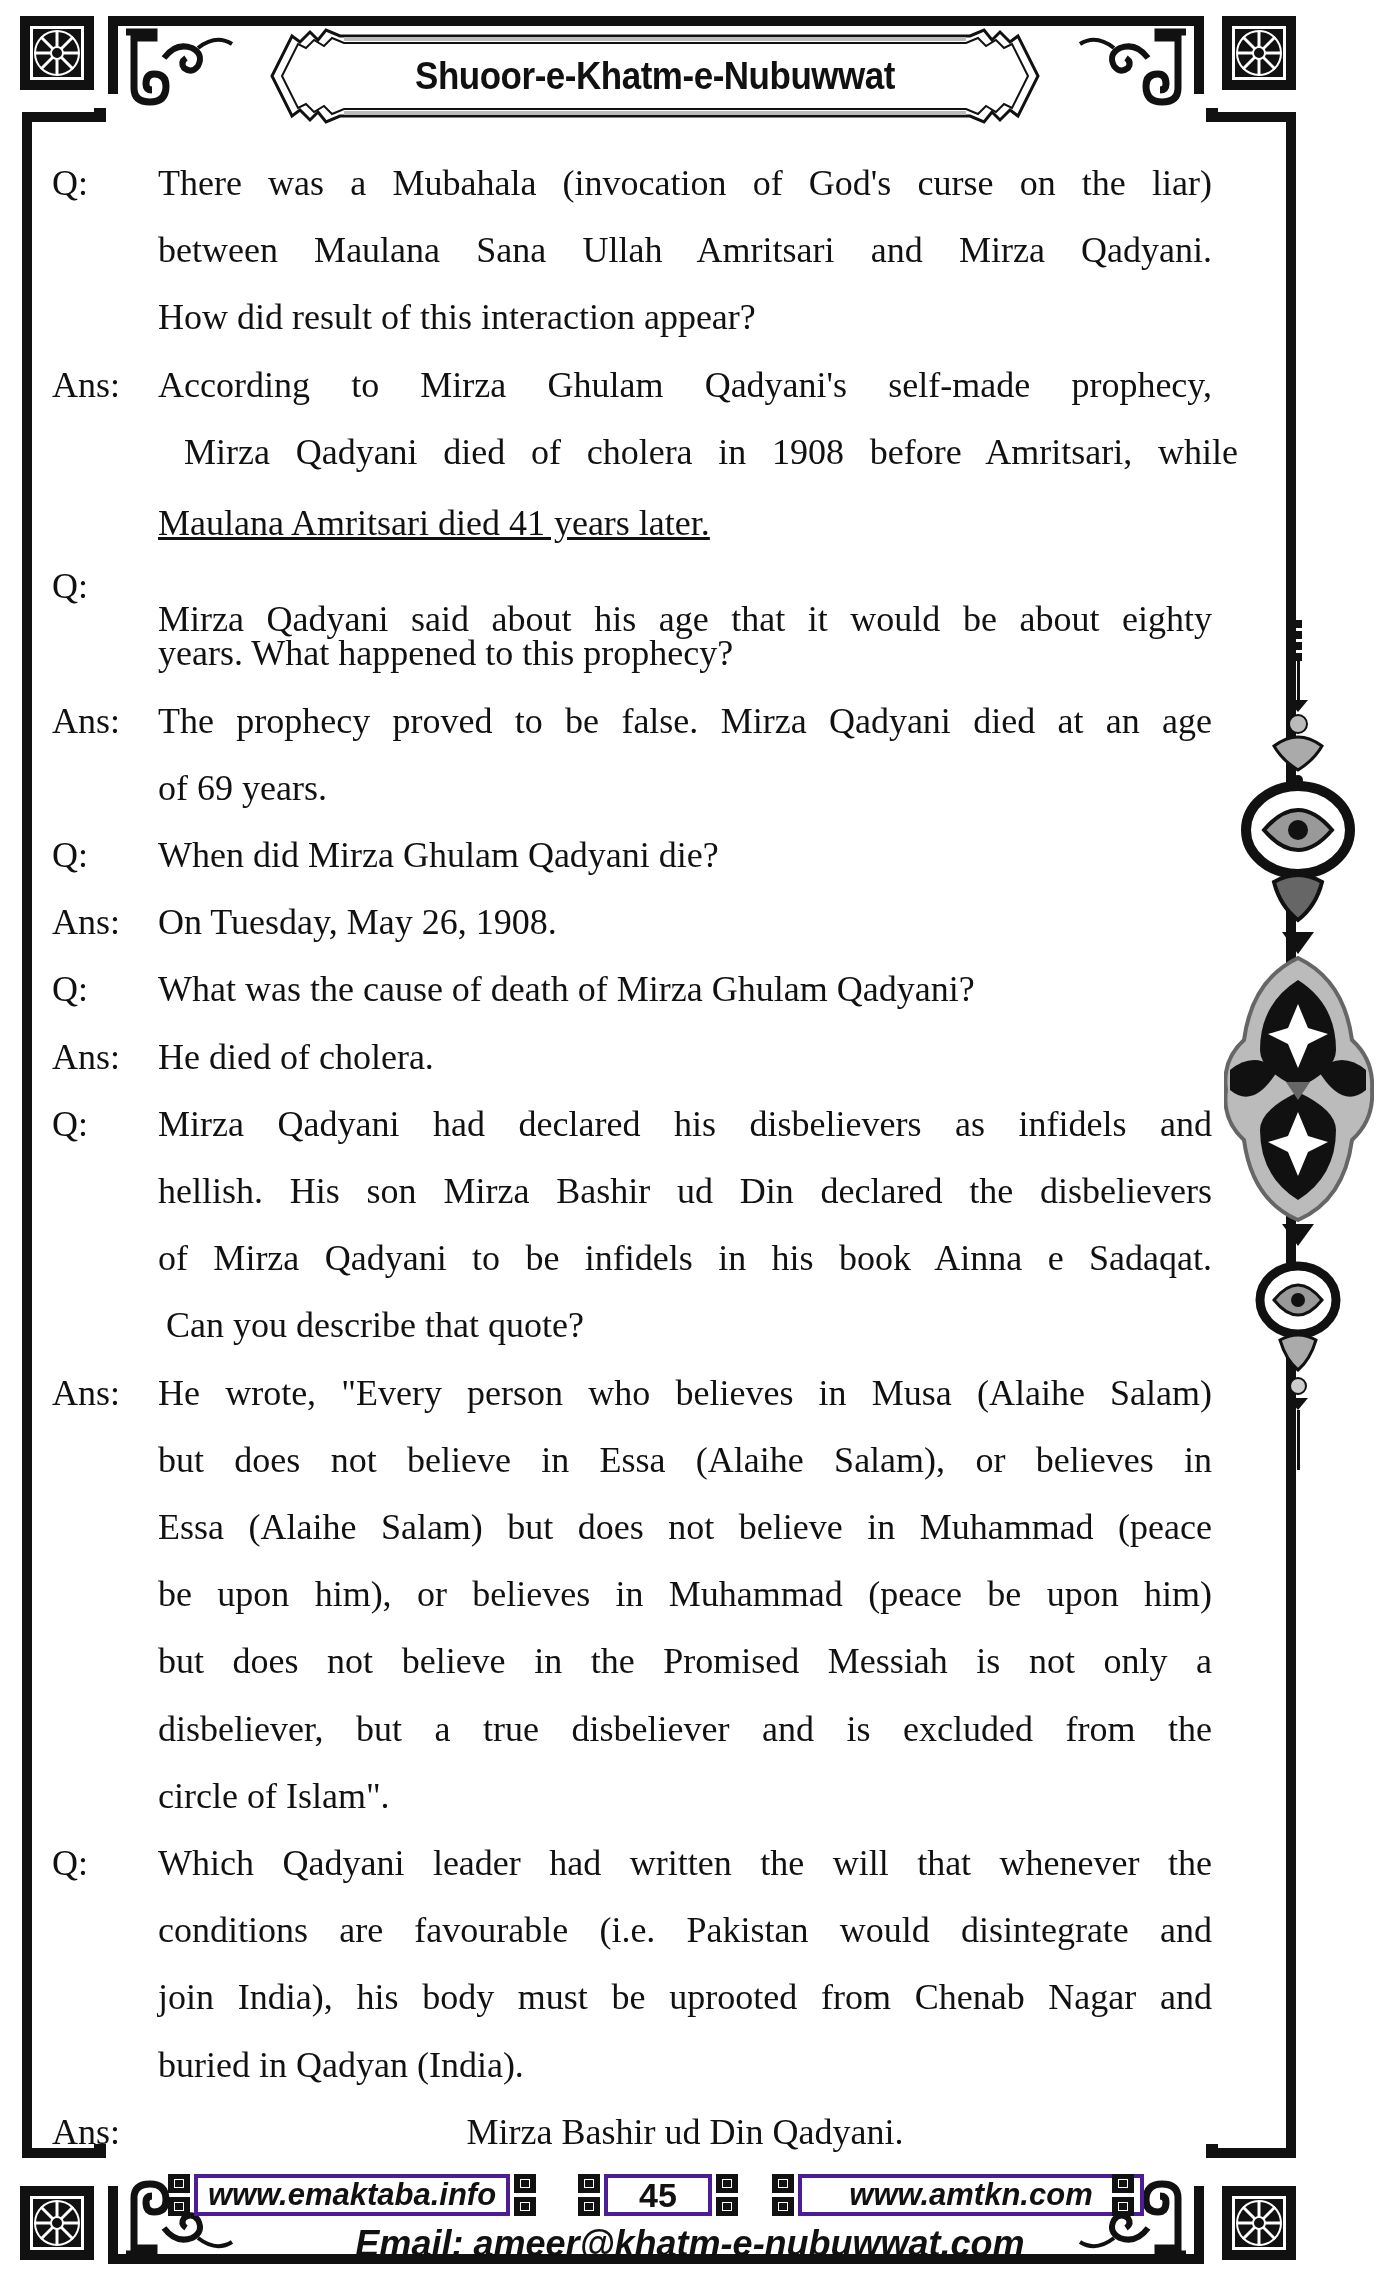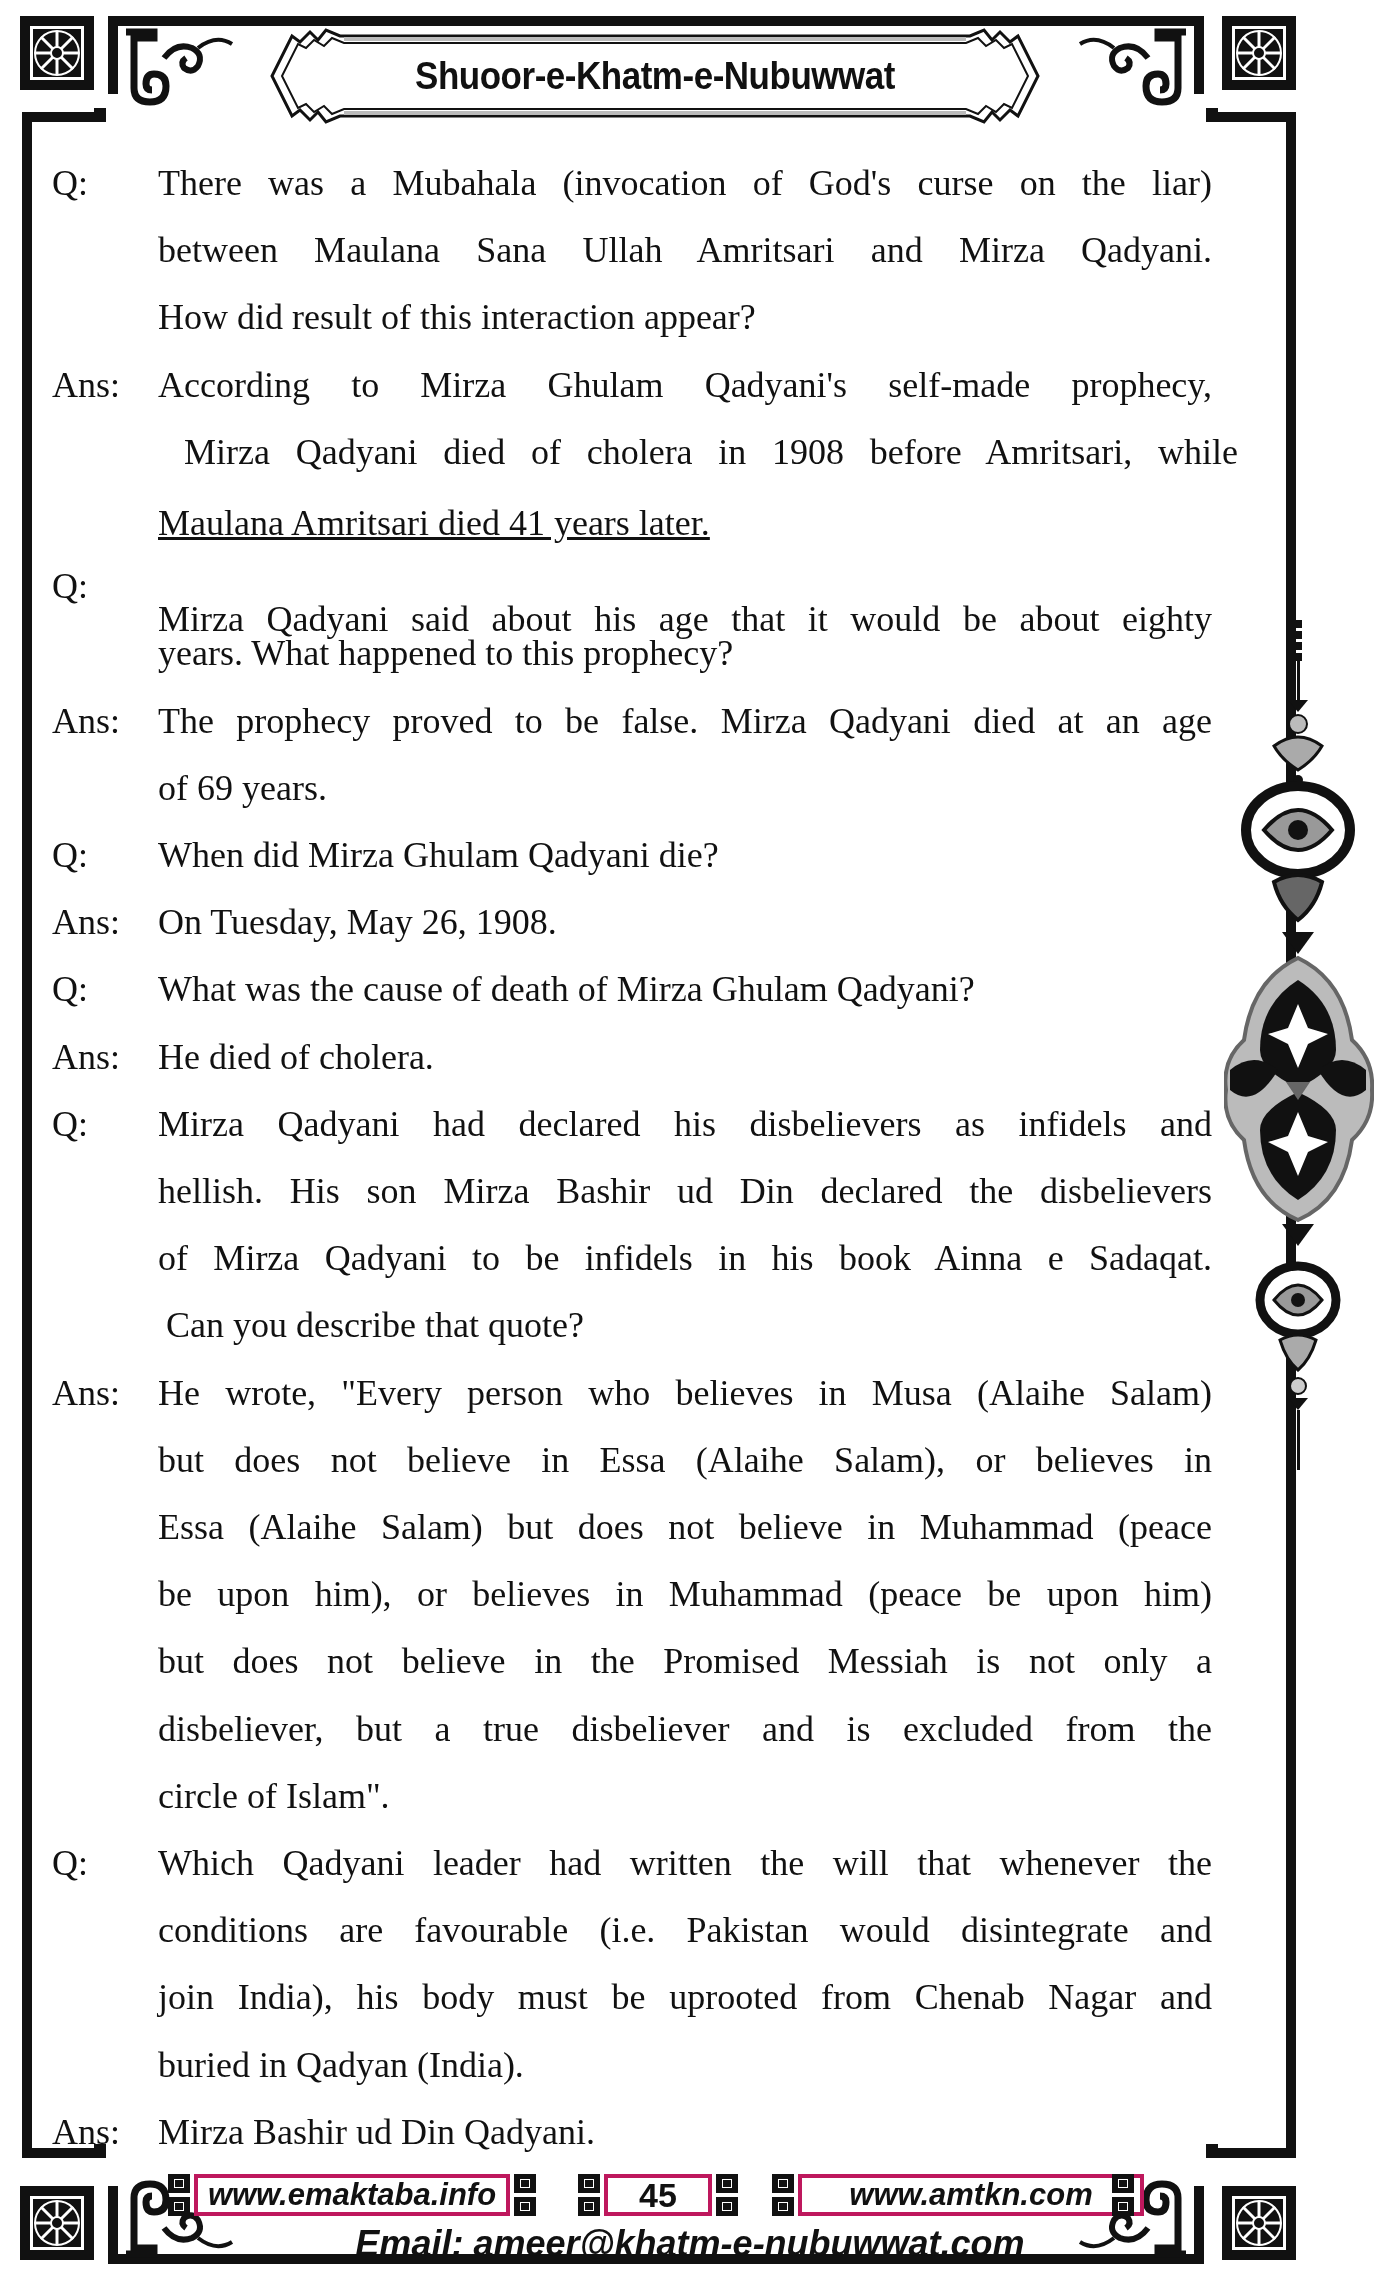--- a/index.html
+++ b/index.html
@@ -23,21 +23,21 @@
   
   .qa { position:absolute; left:0; top:0; }
   .label { position:absolute; left:52px; font-size:36px; line-height:67px; }
   .text { position:absolute; left:158px; width:1054px; font-size:36px; line-height:67px; }
   .justify { text-align:justify; text-align-last:justify; }
 
   
   .ornament { position:absolute; left:1224px; top:620px; width:150px; height:960px; }
 
   
-  .foot-box { position:absolute; top:2174px; height:42px; border:4px solid #be185d; background:#fff; box-sizing:border-box;
+  .foot-box { position:absolute; top:2174px; height:42px; border:4px solid #4c1d95; background:#fff; box-sizing:border-box;
     font-family:"Liberation Sans", sans-serif; font-weight:bold; font-style:italic; font-size:31px; line-height:34px; text-align:center; color:#111; }
   .foot-box.page { font-style:normal; font-size:34px; }
   .knot { position:absolute; top:2174px; width:22px; height:42px; }
   .knot div { width:22px; height:19px; background:#111; margin-bottom:4px; position:relative; }
   .knot div::after { content:""; position:absolute; left:6px; top:5px; width:10px; height:9px; border:1px solid #fff; box-sizing:border-box; }
   .email { position:absolute; left:0; width:1380px; top:2222px; text-align:center; font-family:"Liberation Sans", sans-serif; font-weight:bold; font-style:italic; font-size:36px; line-height:44px; color:#111; }
 </style>
 </head>
 <body>
 
@@ -214,21 +214,21 @@
     </div>
     <div>
       <span class="label" style="top: 1830px;">Q:</span>
       <div class="text justify" style="top: 1830px;">Which Qadyani leader had written the will that whenever the</div>
       <div class="text justify" style="top: 1897.2px;">conditions are favourable (i.e. Pakistan would disintegrate and</div>
       <div class="text justify" style="top: 1964.4px;">join India), his body must be uprooted from Chenab Nagar and</div>
       <div class="text" style="top: 2031.6px;">buried in Qadyan (India).</div>
     </div>
     <div>
       <span class="label" style="top: 2098.8px;">Ans:</span>
-      <div class="text" style="top: 2098.8px;">Mirza Bashir ud Din Qadyani.</div>
+      <div class="text" style="top: 2098.8px; text-align: center;">Mirza Bashir ud Din Qadyani.</div>
     </div>
   </div>
 
 <svg class="ornament" width="150" height="960" viewBox="0 0 150 960">
 
   <g fill="#111">
     <rect x="70" y="0" width="8" height="8"></rect>
       <rect x="70" y="11" width="8" height="8"></rect>
       <rect x="70" y="22" width="8" height="8"></rect>
       <rect x="70" y="33" width="8" height="8"></rect>

